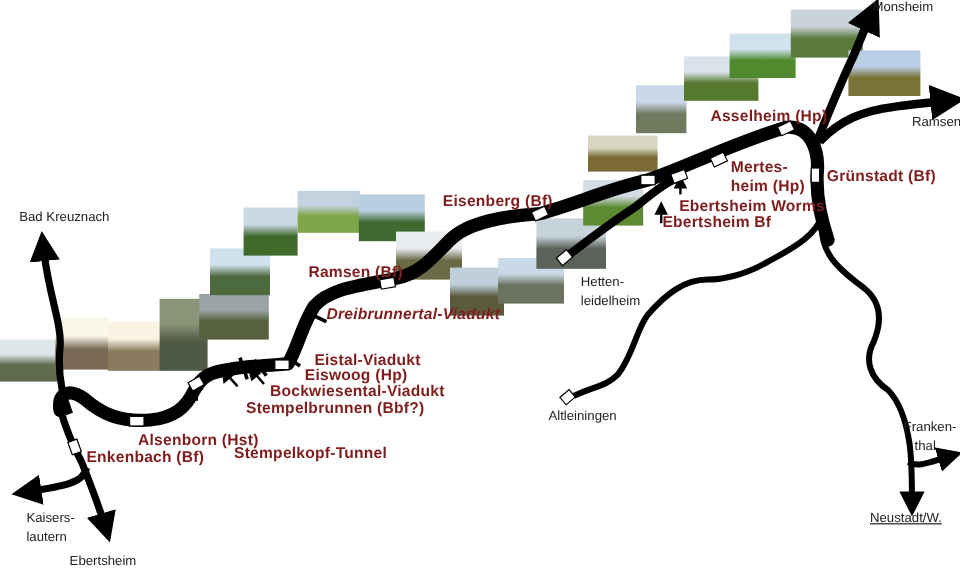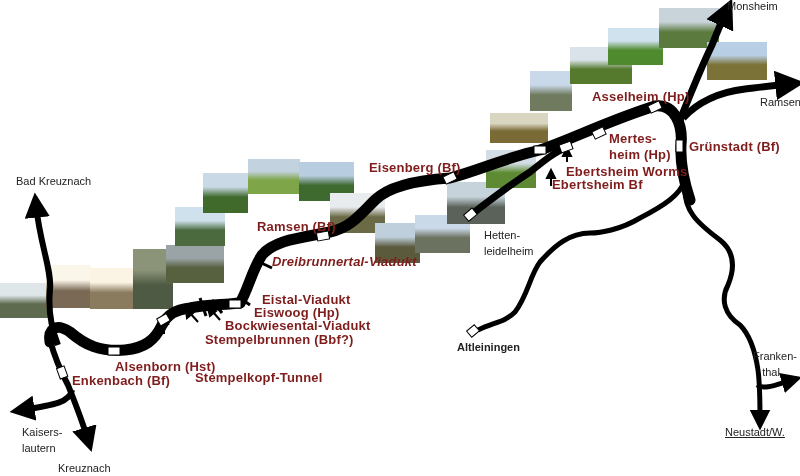--- a/index.html
+++ b/index.html
@@ -99,27 +99,27 @@
     <rect x="593" y="129" width="12" height="8" transform="rotate(-25 599 133)"></rect>
     <rect x="649" y="103" width="12" height="8" transform="rotate(-25 655 107)"></rect>
     <rect x="676" y="140" width="7" height="12"></rect>
     <rect x="468" y="327" width="10" height="8" transform="rotate(-40 473 331)"></rect>
   </g>
 </svg>
 
 <div class="lbl thin" style="left:16px;top:175px;">Bad Kreuznach</div>
 <div class="lbl thin ml" style="left:6px;top:424px;margin-left:16px;">Kaisers-
 lautern</div>
-<div class="lbl thin" style="left:58px;top:462px;">Kreuznach</div>
+<div class="lbl thin" style="left:58px;top:462px;">Ebertsheim</div>
 <div class="lbl thin" style="left:727px;top:0px;">Monsheim</div>
 <div class="lbl thin" style="left:760px;top:96px;">Ramsen</div>
 <div class="lbl thin ml" style="left:753px;top:348px;">Franken-
    thal</div>
 <div class="lbl thin" style="left:725px;top:426px;text-decoration:underline;">Neustadt/W.</div>
-<div class="lbl thin" style="left:457px;top:341px;font-weight:bold;">Altleiningen</div>
+<div class="lbl thin" style="left:457px;top:341px;">Altleiningen</div>
 <div class="lbl thin ml" style="left:484px;top:227px;">Hetten-
 leidelheim</div>
 
 <div class="lbl bold" style="left:72px;top:373px;">Enkenbach (Bf)</div>
 <div class="lbl bold" style="left:115px;top:359px;">Alsenborn (Hst)</div>
 <div class="lbl bold" style="left:165px;top:332px;margin-left:40px;">Stempelbrunnen (Bbf?)</div>
 <div class="lbl bold" style="left:195px;top:338px;margin-top:32px;">Stempelkopf-Tunnel</div>
 <div class="lbl bold" style="left:225px;top:318px;">Bockwiesental-Viadukt</div>
 <div class="lbl bold" style="left:254px;top:305px;">Eiswoog (Hp)</div>
 <div class="lbl bold" style="left:262px;top:292px;">Eistal-Viadukt</div>

